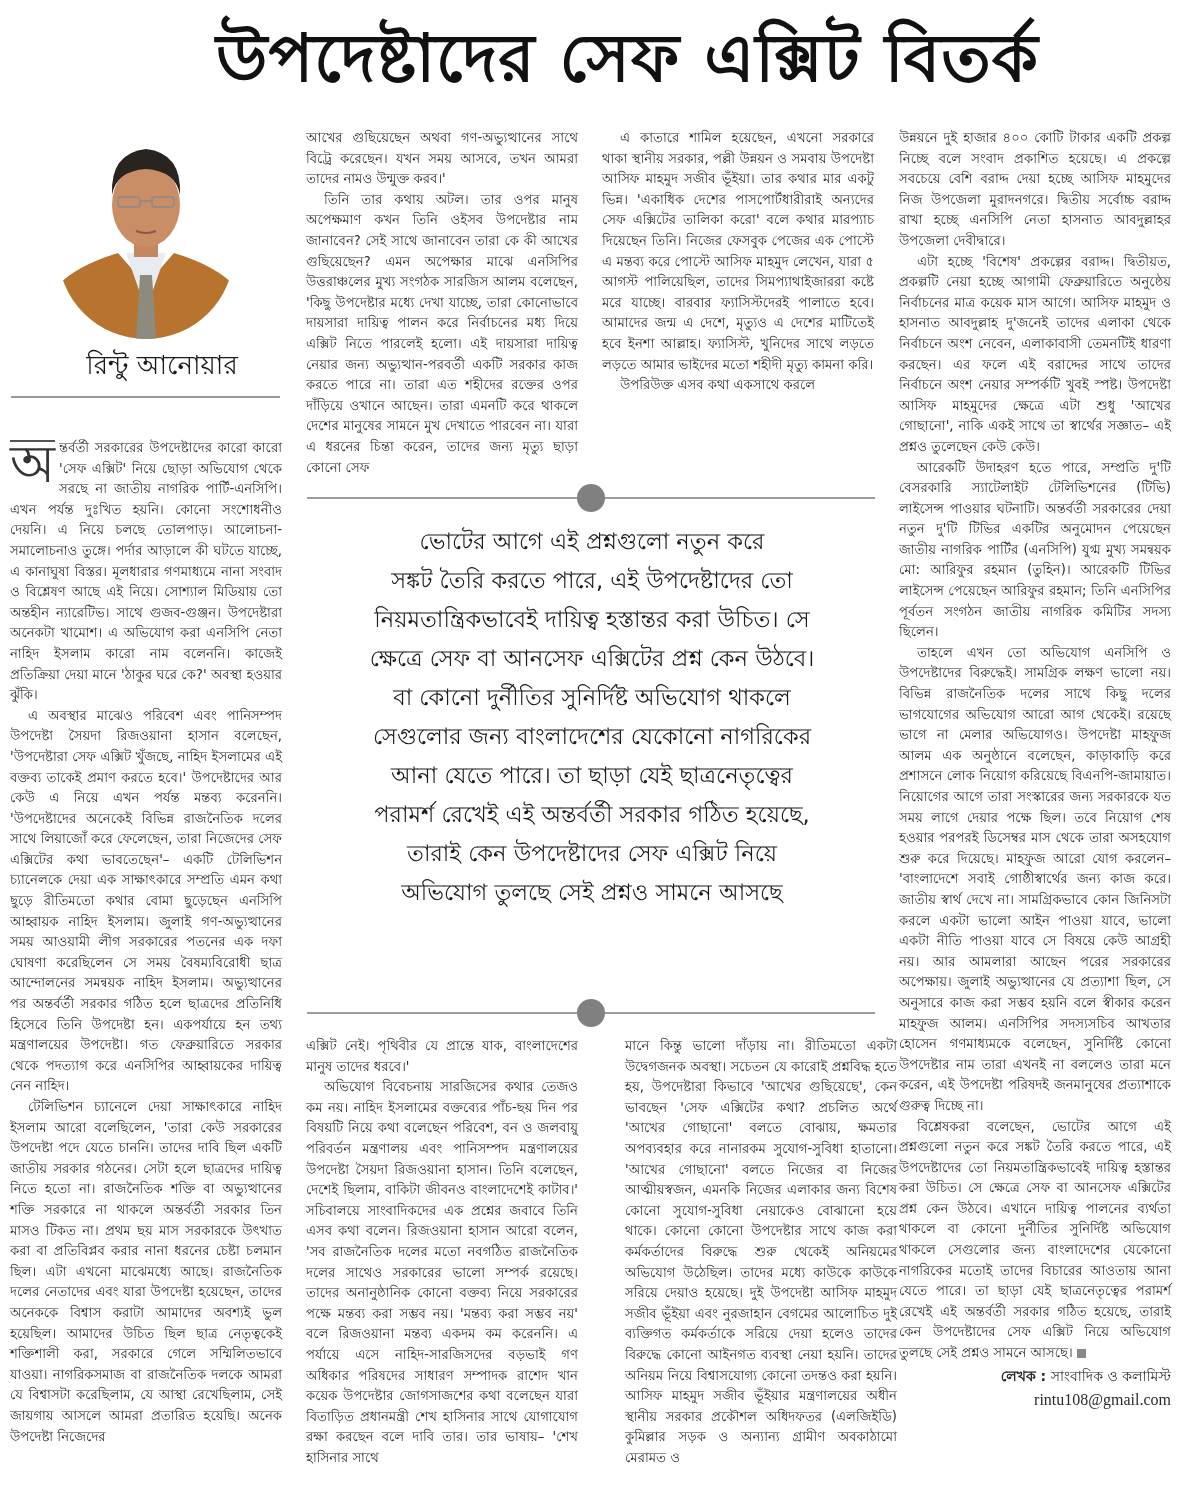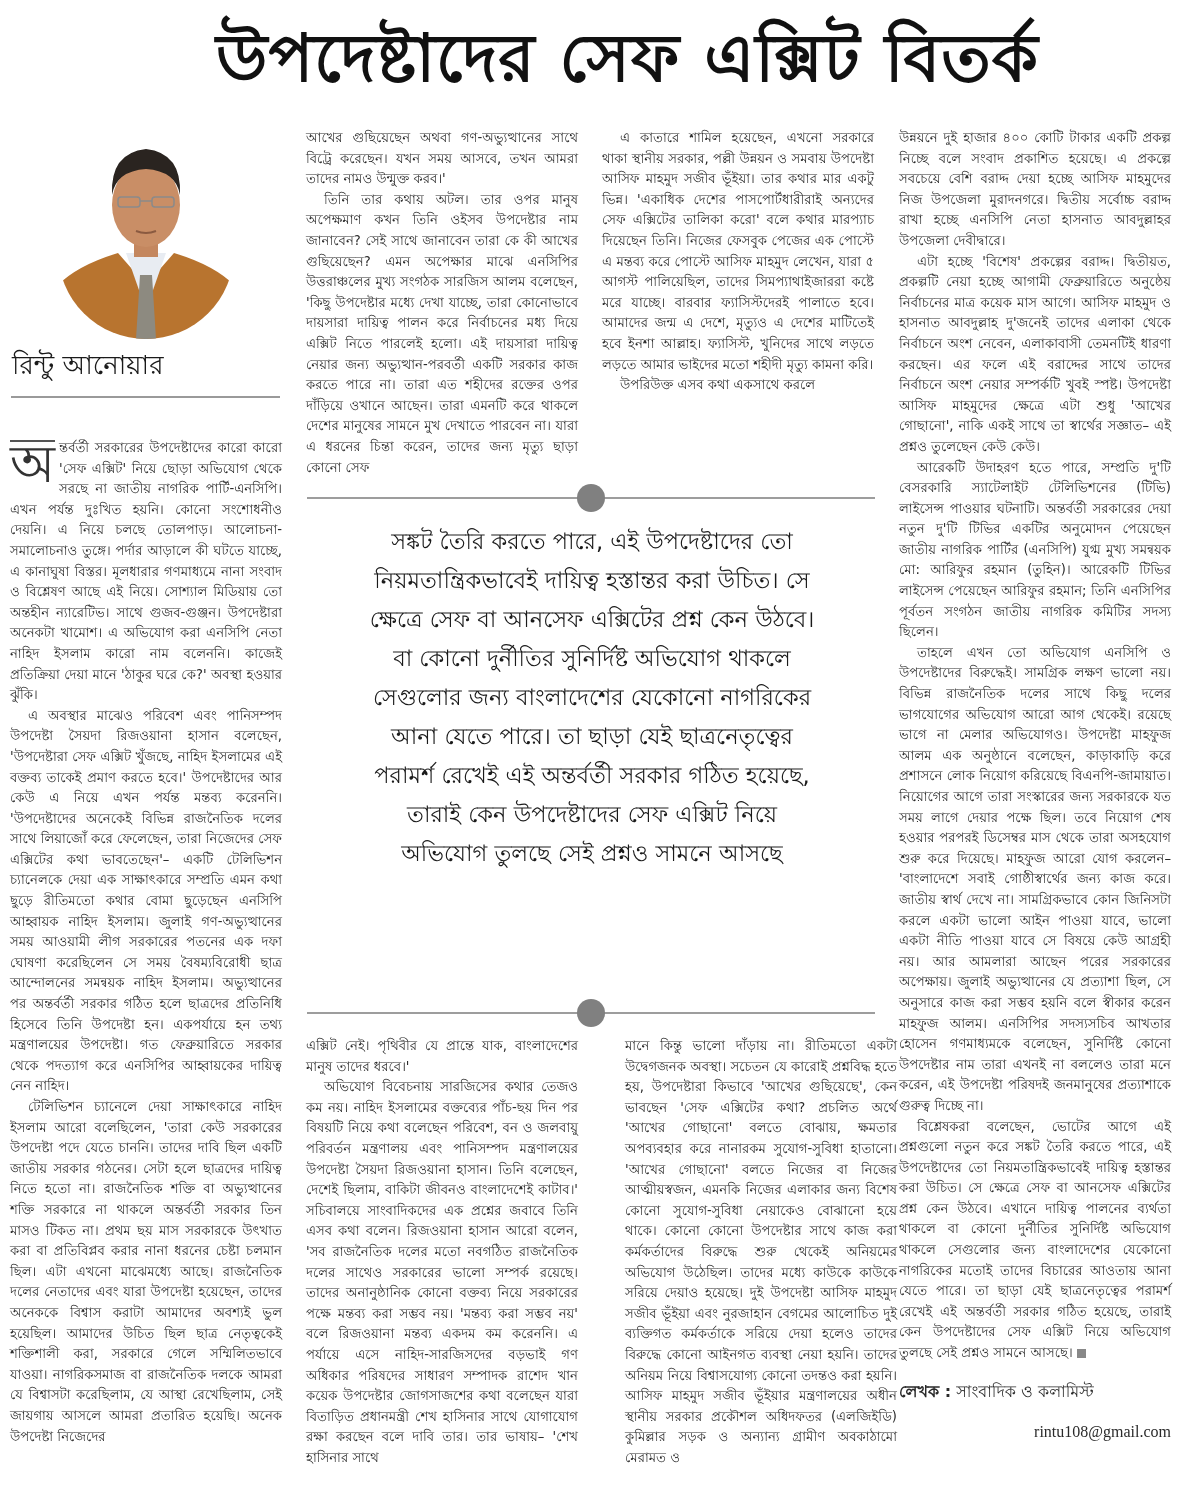--- a/index.html
+++ b/index.html
@@ -16,21 +16,21 @@
   .col p { text-indent: 18px; }
   .col p.noindent { text-indent: 0; }
 
   
   .author-photo {
     position: absolute; left: 58px; top: 135px; width: 176px; height: 204px;
     overflow: hidden; border-radius: 0 0 88px 88px;
   }
   .author-photo svg { width: 100%; height: 100%; display: block; }
   .author-name {
-    position: absolute; left: 12px; top: 345px; width: 280px; text-align: left;
+    position: absolute; left: 22px; top: 345px; width: 280px; text-align: center;
     font-size: 26px; line-height: 40px; color: #1a1a1a;
   }
   .author-rule { position: absolute; left: 11px; top: 396px; width: 269px; height: 2px; background: #9a9a9a; }
 
   
   #col1 { left: 10px; top: 438px; width: 272px; }
   .dropcap {
     float: left; font-size: 52px; line-height: 44px; margin: 2px 4px 0 0; color: #333;
     border-top: 2px solid #555; padding-top: 0;
   }
@@ -48,23 +48,23 @@
   .pullquote {
     position: absolute; left: 308px; top: 522px; width: 568px; text-align: center;
     font-size: 22.5px; line-height: 39px; color: #1a1a1a;
   }
   .pullquote span { display: block; white-space: nowrap; }
 
   
   #col2bot { left: 306px; top: 1036px; width: 272px; }
   #col3bot { left: 625px; top: 1036px; width: 272px; }
 
-  .signoff { text-align: left; font-size: 16px; margin-top: 18px; }
+  .signoff { text-align: right; font-size: 14px; margin-top: 2px; }
   .signoff b { font-weight: bold; }
-  .email { text-align: right; font-family: "Liberation Serif", "DejaVu Serif", serif; font-size: 16px; line-height: 24px; margin-top: 18px; }
+  .email { text-align: right; font-family: "Liberation Serif", "DejaVu Serif", serif; font-size: 16px; line-height: 24px; margin-top: 2px; }
   .endmark { display: inline-block; width: 9px; height: 9px; background: #888; margin-left: 4px; vertical-align: middle; }
 </style>
 </head>
 <body>
 
 <div class="headline">উপদেষ্টাদের সেফ এক্সিট বিতর্ক</div>
 
 <div class="author-photo">
   <svg viewBox="0 0 176 204">
     <rect width="176" height="204" fill="#ffffff"></rect>
@@ -95,20 +95,21 @@
 </div>
 
 <div class="col" id="col3top">
   <p>এ কাতারে শামিল হয়েছেন, এখনো সরকারে থাকা স্থানীয় সরকার, পল্লী উন্নয়ন ও সমবায় উপদেষ্টা আসিফ মাহমুদ সজীব ভূঁইয়া। তার কথার মার একটু ভিন্ন। 'একাধিক দেশের পাসপোর্টধারীরাই অন্যদের সেফ এক্সিটের তালিকা করো' বলে কথার মারপ্যাচ দিয়েছেন তিনি। নিজের ফেসবুক পেজের এক পোস্টে এ মন্তব্য করে পোস্টে আসিফ মাহমুদ লেখেন, যারা ৫ আগস্ট পালিয়েছিল, তাদের সিমপ্যাথাইজাররা কষ্টে মরে যাচ্ছে। বারবার ফ্যাসিস্টদেরই পালাতে হবে। আমাদের জন্ম এ দেশে, মৃত্যুও এ দেশের মাটিতেই হবে ইনশা আল্লাহ। ফ্যাসিস্ট, খুনিদের সাথে লড়তে লড়তে আমার ভাইদের মতো শহীদী মৃত্যু কামনা করি।</p>
   <p>উপরিউক্ত এসব কথা একসাথে করলে</p>
 </div>
 
 <div class="rule" style="left:307px; top:497px; width:568px;"></div>
 <div class="dot" style="left:577px; top:484px;"></div>
 <div class="pullquote">
+  <span>ভোটের আগে এই প্রশ্নগুলো নতুন করে</span>
   <span>সঙ্কট তৈরি করতে পারে, এই উপদেষ্টাদের তো</span>
   <span>নিয়মতান্ত্রিকভাবেই দায়িত্ব হস্তান্তর করা উচিত। সে</span>
   <span>ক্ষেত্রে সেফ বা আনসেফ এক্সিটের প্রশ্ন কেন উঠবে।</span>
   <span>বা কোনো দুর্নীতির সুনির্দিষ্ট অভিযোগ থাকলে</span>
   <span>সেগুলোর জন্য বাংলাদেশের যেকোনো নাগরিকের</span>
   <span>আনা যেতে পারে। তা ছাড়া যেই ছাত্রনেতৃত্বের</span>
   <span>পরামর্শ রেখেই এই অন্তর্বর্তী সরকার গঠিত হয়েছে,</span>
   <span>তারাই কেন উপদেষ্টাদের সেফ এক্সিট নিয়ে</span>
   <span>অভিযোগ তুলছে সেই প্রশ্নও সামনে আসছে</span>
 </div>

